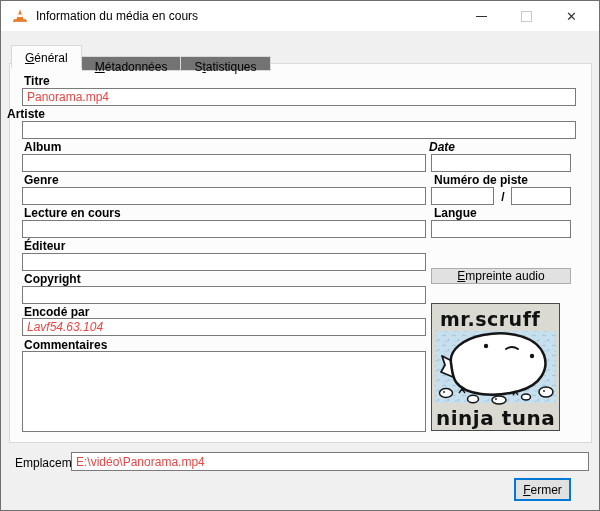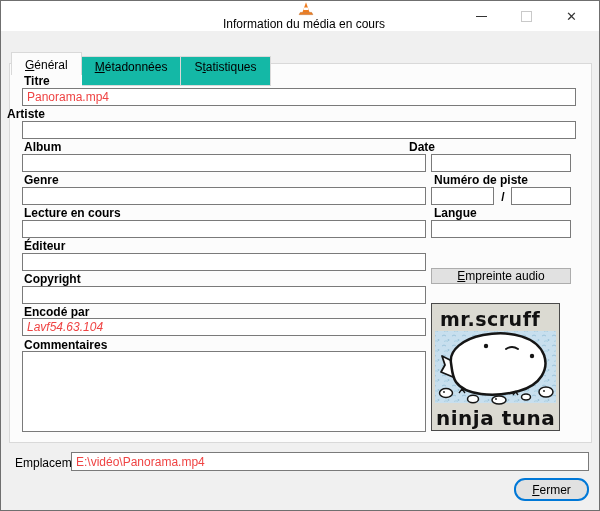--- a/index.html
+++ b/index.html
@@ -2,33 +2,33 @@
 <html><head>
 <meta charset="utf-8">
 <style>
   html,body{margin:0;padding:0;background:#cfcfcf;font-family:"Liberation Sans",sans-serif;}
   .window{
     position:relative;width:600px;height:511px;background:#f0f0f0;
     border:1px solid #6f6f6f;box-sizing:border-box;overflow:hidden;
     font-family:"Liberation Sans",sans-serif;color:#000;
   }
   
-  .titlebar{position:absolute;left:0;top:0;width:100%;height:30px;background:#ffffff;display:flex;align-items:center;flex-direction:column;}
+  .titlebar{position:absolute;left:0;top:0;width:100%;height:30px;background:#ffffff;display:flex;align-items:center;}
   .titlebar .appicon{margin-left:11px;width:16px;height:16px;flex:0 0 auto;}
   .titlebar .title{margin-left:8px;font-size:12px;color:#000;}
   .winbtns{position:absolute;right:5px;top:0;height:30px;display:flex;}
   .winbtn{width:45px;height:30px;display:flex;align-items:center;justify-content:center;}
   .winbtn .min-glyph{display:block;width:11px;height:0;border-top:1px solid #333;}
   .winbtn .max-glyph{display:block;width:9px;height:9px;border:1px solid #c9c9c9;}
   .winbtn .close-glyph{font-size:13px;color:#333;line-height:1;}
   
   .tabs{position:absolute;left:10px;top:40px;display:flex;align-items:center;z-index:3;}
   .tab{
-    box-sizing:border-box;height:30px;margin-top:15px;padding:3px 13px 0 13px;
-    background:#14b8a6;border:1px solid #d9d9d9;border-left:none;
+    box-sizing:border-box;height:15px;margin-top:15px;padding:3px 13px 0 13px;
+    background:#737373;border:1px solid #d9d9d9;border-left:none;
     font-size:12px;white-space:nowrap;color:#000;
   }
   .tab:first-child{border-left:1px solid #d9d9d9;}
   .tab.active{
     height:23px;margin-top:0;background:#fcfcfc;border:1px solid #d9d9d9;border-bottom:none;
     padding-top:5px;position:relative;z-index:4;
   }
   .tab u,.mn{text-decoration:underline;}
   
   .pane{position:absolute;left:8px;top:62px;width:583px;height:380px;background:#fcfcfc;border:1px solid #d9d9d9;box-sizing:border-box;z-index:1;}
@@ -85,21 +85,21 @@
   <div class="pane"></div>
 
   <div class="label" style="left:23px;top:73px;">Titre</div>
   <input class="field" style="left: 21px; top: 87px; width: 554px; height: 18px;" value="Panorama.mp4">
 
   <div class="label" style="left:6px;top:106px;">Artiste</div>
   <input class="field" style="left: 21px; top: 120px; width: 554px; height: 18px;" value="">
 
   <div class="label" style="left:23px;top:139px;">Album</div>
   <input class="field" style="left: 21px; top: 153px; width: 404px; height: 18px;" value="">
-  <div class="label" style="left:408px;top:139px;">Date</div>
+  <div class="label" style="left:428px;top:139px;font-style:italic;">Date</div>
   <input class="field" style="left: 430px; top: 153px; width: 140px; height: 18px;" value="">
 
   <div class="label" style="left:23px;top:172px;">Genre</div>
   <input class="field" style="left: 21px; top: 186px; width: 404px; height: 18px;" value="">
   <div class="label" style="left:433px;top:172px;">Numéro de piste</div>
   <input class="field" style="left: 430px; top: 186px; width: 63px; height: 18px;" value="">
   <div class="slash" style="left:494px;top:189px;width:16px;">/</div>
   <input class="field" style="left: 510px; top: 186px; width: 60px; height: 18px;" value="">
 
   <div class="label" style="left:23px;top:205px;">Lecture en cours</div>
@@ -149,17 +149,17 @@
       <path d="M82 92 l2.5 -3.5 l2.5 3.5" fill="none" stroke="#151515" stroke-width="1.3" stroke-linejoin="round"></path>
       <ellipse cx="95" cy="94" rx="4.5" ry="3" fill="#ffffff" stroke="#151515" stroke-width="1.5"></ellipse>
       <ellipse cx="115" cy="89" rx="7" ry="5" fill="#ffffff" stroke="#151515" stroke-width="1.5"></ellipse>
       <circle cx="113" cy="88" r="0.9" fill="#151515"></circle>
       <text x="5" y="122" font-family="DejaVu Sans, sans-serif" font-size="20" font-weight="bold" letter-spacing="0.5" fill="#111">ninja tuna</text>
     </svg>
   </div>
 
   <div class="plain-label" style="left:14px;top:455px;">Emplacement :</div>
   <input class="field" style="left: 70px; top: 451px; width: 518px; height: 19px;" value="E:\vidéo\Panorama.mp4">
-  <button class="btn default" style="left:513px;top:477px;width:75px;height:23px;border-radius:11px;">
+  <button class="btn default" style="left:513px;top:477px;width:57px;height:23px;">
       <span><u>F</u><span>ermer</span></span>
     </button>
 
 </div>
 
 </body></html>

